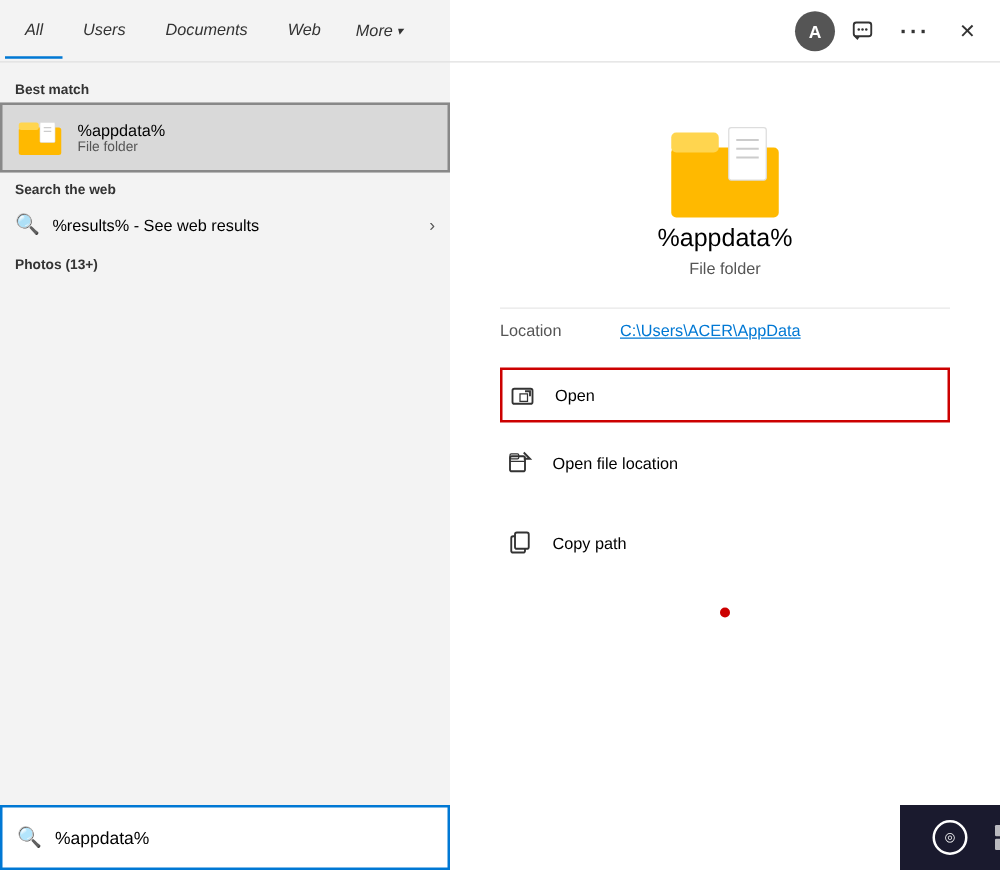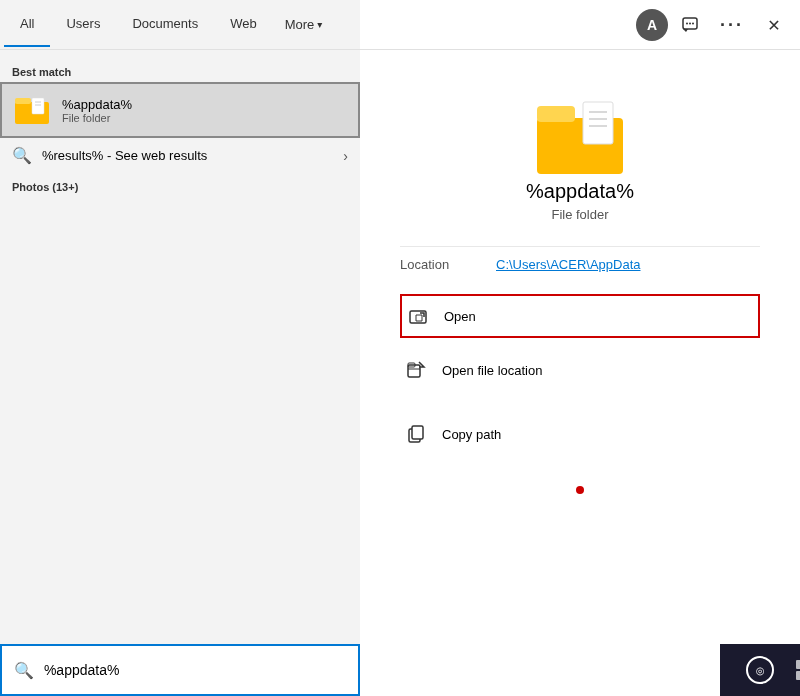--- a/index.html
+++ b/index.html
@@ -26,20 +26,21 @@
 
     
     .tabs-row {
       display: flex;
       align-items: center;
       height: 50px;
       padding: 0 0 0 4px;
       background: #f3f3f3;
       border-bottom: 1px solid #e0e0e0;
       flex-shrink: 0;
+      font-style: italic;
     }
     .tab-item {
       padding: 14px 16px;
       font-size: 13px;
       cursor: pointer;
       color: #333;
       border-bottom: 2px solid transparent;
     }
     .tab-item.active {
       border-bottom: 2px solid #0078d4;
@@ -346,20 +347,21 @@
         <rect x="18" y="6" width="12" height="16" rx="1" fill="white" stroke="#ddd" stroke-width="0.5"></rect>
         <line x1="21" y1="10" x2="27" y2="10" stroke="#ccc" stroke-width="1"></line>
         <line x1="21" y1="13" x2="27" y2="13" stroke="#ccc" stroke-width="1"></line>
       </svg>
       <div class="result-text">
         <span class="result-title">%appdata%</span>
         <span class="result-subtitle">File folder</span>
       </div>
     </div>
 
+    <div class="section-label">Search the web</div>
 
     <div class="web-item">
       <span style="font-size:16px;color:#555;">🔍</span>
       <span class="web-item-text">%results% - See web results</span>
       <span class="chevron">›</span>
     </div>
 
     <div class="photos-label">Photos (13+)</div>
   </div>
 

